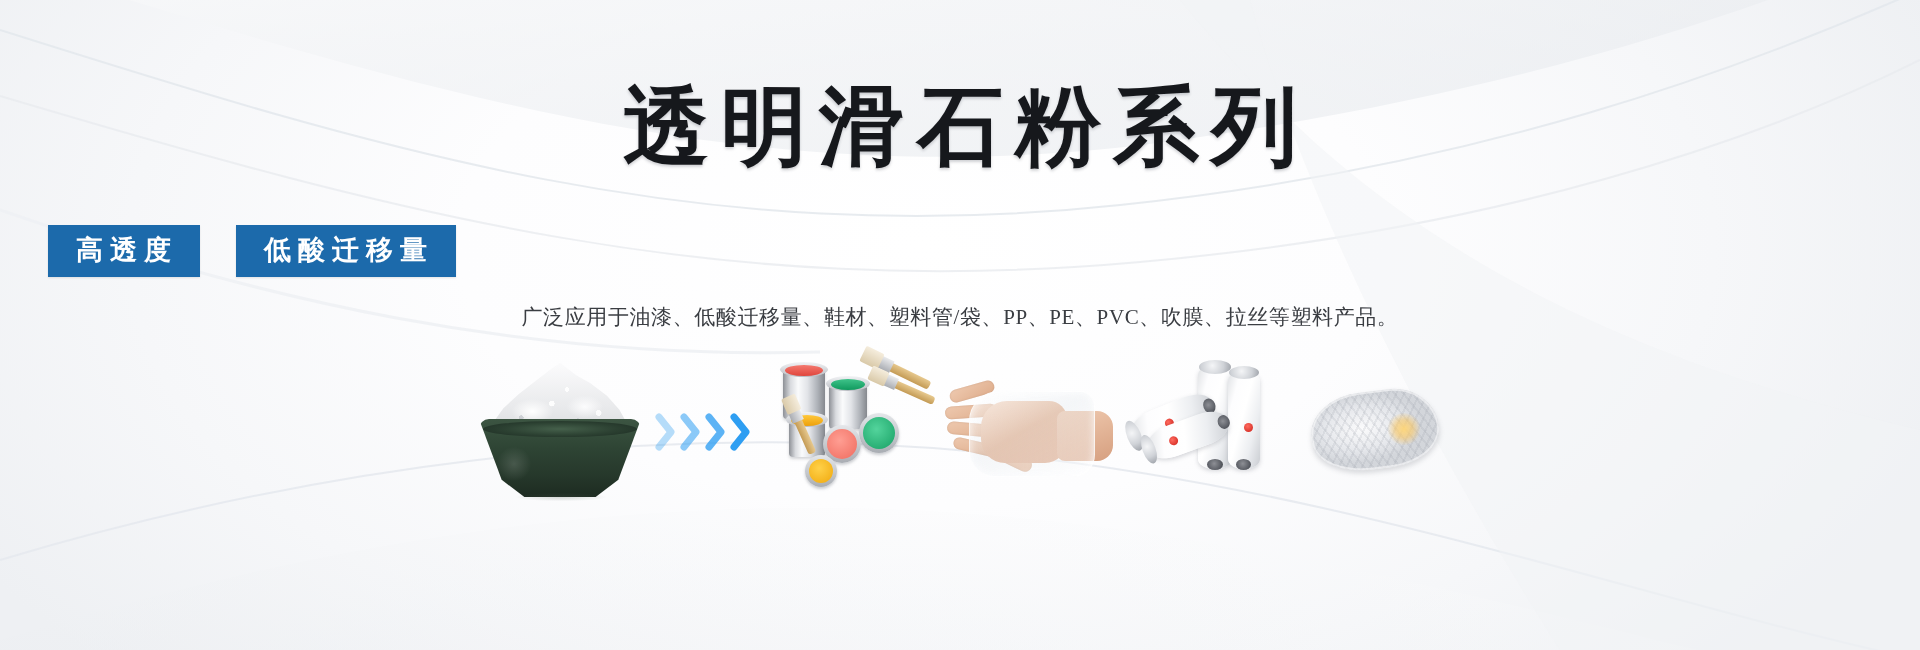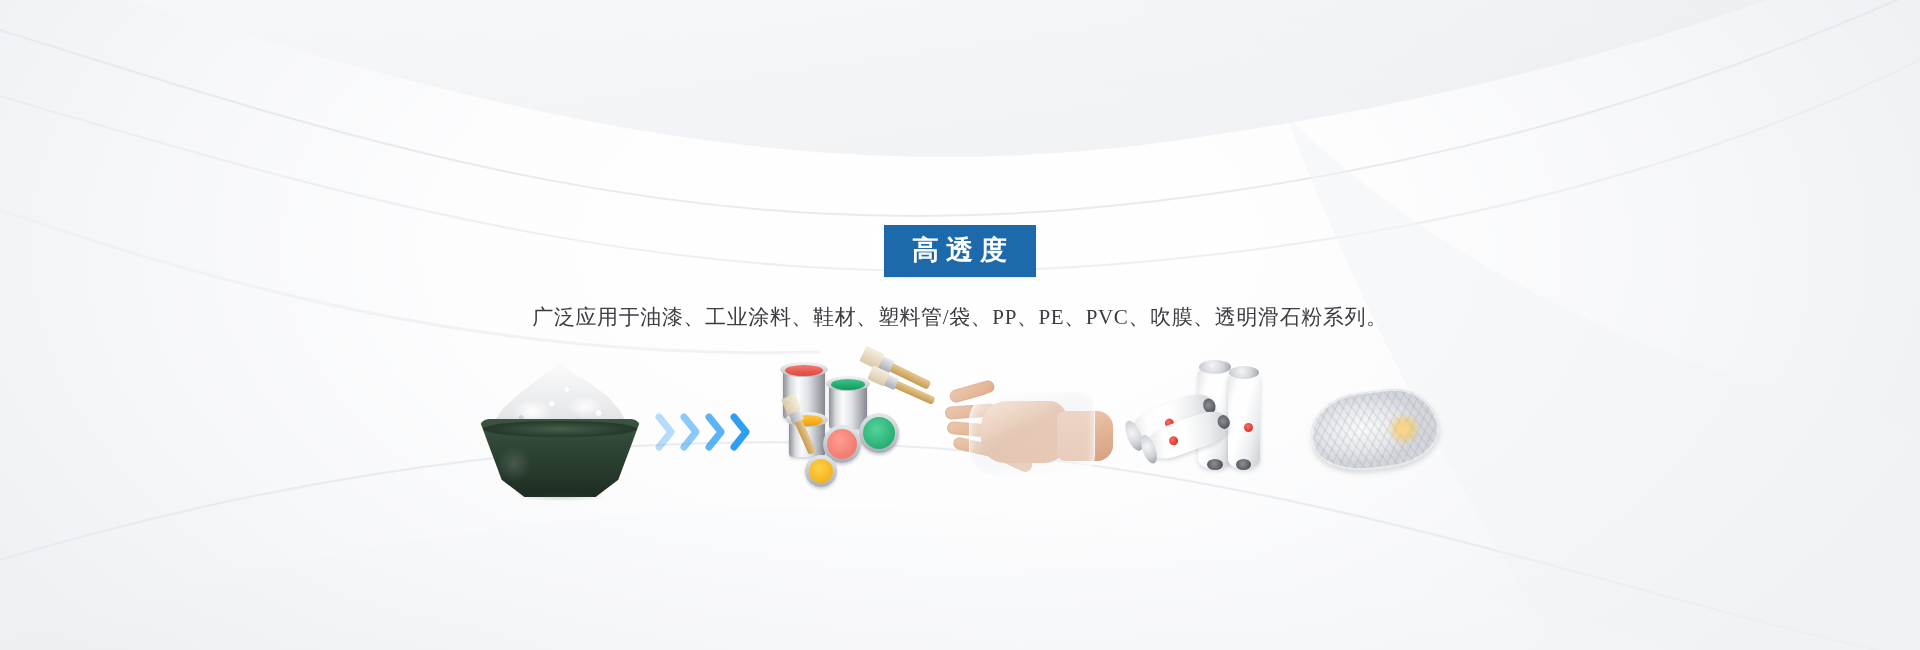--- a/index.html
+++ b/index.html
@@ -23,21 +23,21 @@
     position:absolute;left:0;right:0;top:84px;text-align:center;
     font-size:86px;line-height:1;font-weight:700;color:#16181c;
     letter-spacing:12px;text-indent:12px;
     font-family:"Liberation Serif","DejaVu Serif",serif;
     text-shadow:0 2px 3px rgba(40,46,60,0.22);
     white-space:nowrap;
   }
 
   .badges{
     position:absolute;left:0;right:0;top:225px;
-    display:flex;justify-content:center;align-items:center;gap:36px;
+    display:flex;justify-content:flex-start;align-items:center;gap:36px;padding-left:48px;
   }
   .badge{
     background:#1c6aab;color:#ffffff;
     font-size:27px;font-weight:700;letter-spacing:7px;
     padding:9px 22px 10px 28px;
     line-height:1.24;
     font-family:"Liberation Serif","DejaVu Serif",serif;
     white-space:nowrap;
     box-shadow:0 1px 2px rgba(0,0,0,0.10);
   }
@@ -178,26 +178,28 @@
     <path d="M0,30 C380,150 700,250 1120,205 C1480,167 1740,70 1920,-10" fill="none" stroke="#e3e7ec" stroke-width="2" opacity="0.85"></path>
     <path d="M0,96 C400,215 720,300 1140,262 C1500,230 1760,140 1920,60" fill="none" stroke="#e8ebef" stroke-width="2" opacity="0.8"></path>
     <path d="M0,560 C300,470 640,420 980,452 C1340,486 1640,600 1920,660" fill="none" stroke="#e5e9ee" stroke-width="2" opacity="0.9"></path>
     <path d="M0,640 C320,540 660,486 1000,516 C1360,548 1650,648 1920,700 L1920,760 L0,760 Z" fill="url(#sw2)" opacity="0.75"></path>
     <path d="M1180,0 C1320,170 1500,330 1920,430 L1920,650 L1560,650 C1420,430 1300,190 1250,0 Z" fill="#f2f4f6" opacity="0.5"></path>
     <path d="M0,210 C260,300 520,360 820,352" fill="none" stroke="#eef1f4" stroke-width="3" opacity="0.9"></path>
   </svg>
 
   <div class="content">
 
+    <div class="title">透明滑石粉系列</div>
 
     <div class="badges">
       <div class="badge">高透度</div>
+      <div class="badge">低酸迁移量</div>
     </div>
 
-    <div class="subtitle">广泛应用于油漆、工业涂料、鞋材、塑料管/袋、PP、PE、PVC、吹膜、透明滑石粉系列。</div>
+    <div class="subtitle">广泛应用于油漆、低酸迁移量、鞋材、塑料管/袋、PP、PE、PVC、吹膜、拉丝等塑料产品。</div>
 
     <div class="gallery">
 
       <div class="cell">
         <div class="bowl-wrap">
           <div class="powder"></div>
           <div class="bowl"></div>
           <div class="bowl-shadow"></div>
         </div>
       </div>

